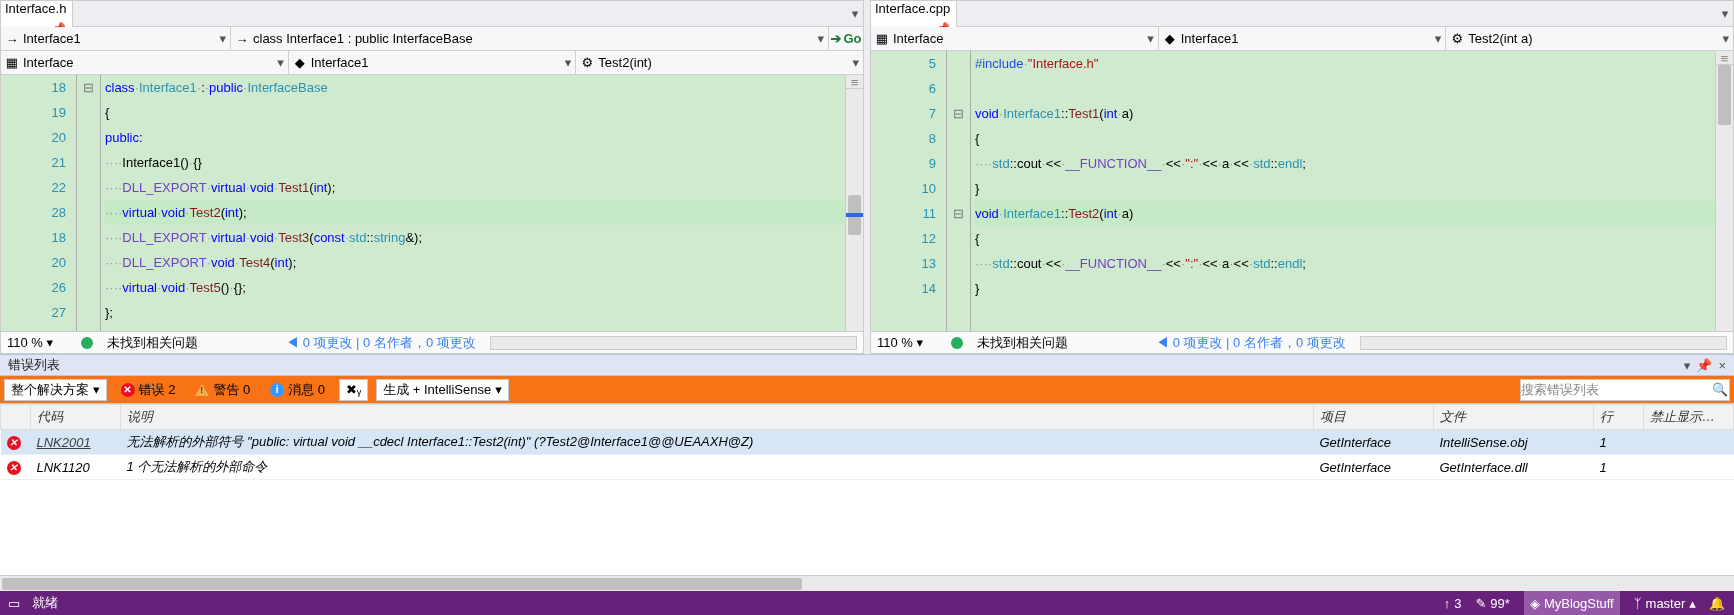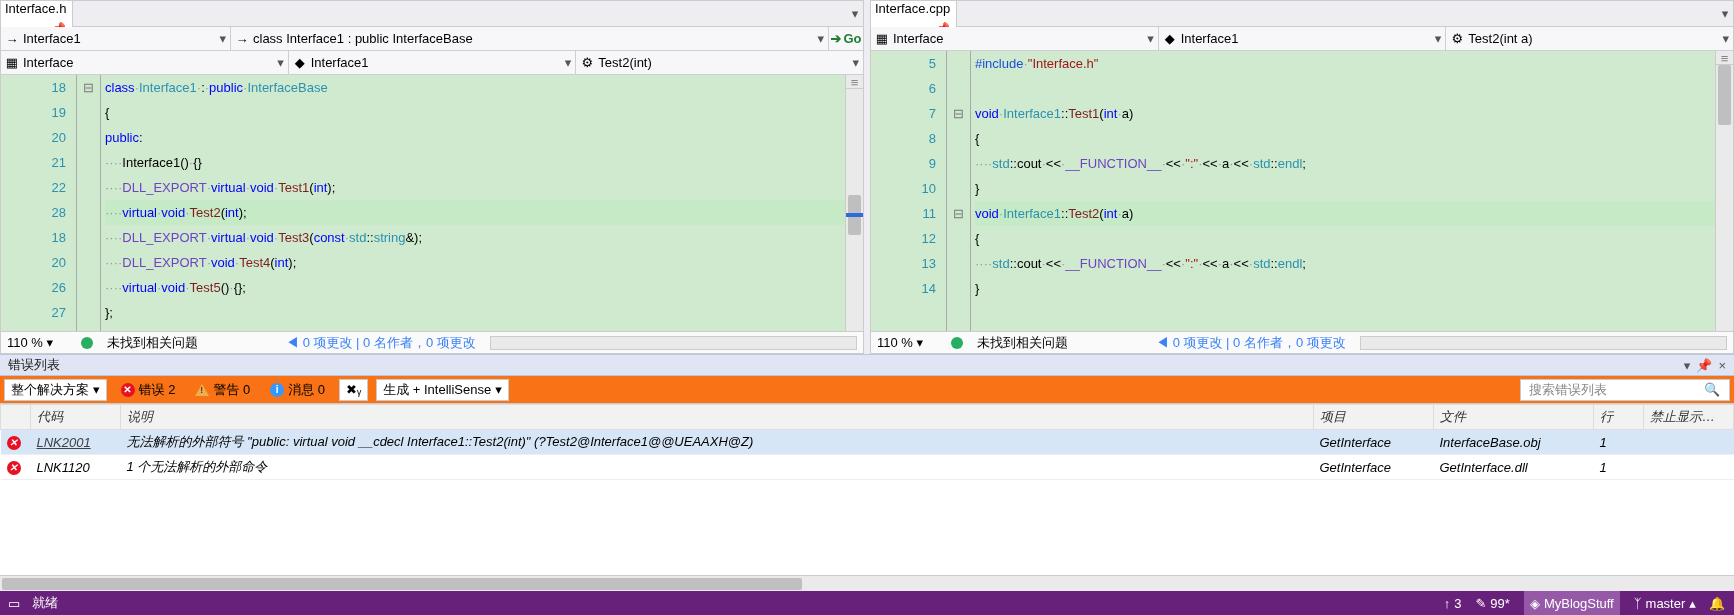--- a/index.html
+++ b/index.html
@@ -47,21 +47,21 @@
   .panel-title .ctr { margin-left:auto; display:flex; gap:6px; color:#555; }
 
   .err-toolbar { height:28px; background:#f97316; border-bottom:1px solid #ccc; display:flex; align-items:center; gap:8px; padding:0 4px; }
   .dd { display:flex; align-items:center; height:22px; padding:0 6px; border:1px solid #c9c9c9; background:#fff; gap:4px; }
   .pill { display:flex; align-items:center; gap:4px; padding:0 6px; height:22px; }
   .pill.err { color:#000; } .pill.warn{} .pill.info{}
   .icoE{ width:14px;height:14px;border-radius:50%;background:#e81123;display:inline-flex;align-items:center;justify-content:center;color:#fff;font-size:10px;font-weight:bold;}
   .icoW{ width:0;height:0;border-left:7px solid transparent;border-right:7px solid transparent;border-bottom:12px solid #f0ad4e;position:relative;}
   .icoW::after{content:"!";position:absolute;left:-2px;top:1px;font-size:9px;color:#000;}
   .icoI{ width:14px;height:14px;border-radius:50%;background:#3399ff;display:inline-flex;align-items:center;justify-content:center;color:#fff;font-size:10px;font-weight:bold;}
-  .searchbox { margin-left:auto; width:210px; height:22px; border:1px solid #c9c9c9; background:#fff; display:flex; align-items:center; padding:0 8px; color:#888; }
+  .searchbox { margin-left:auto; width:210px; height:22px; border:1px solid #c9c9c9; background:#fff; display:flex; align-items:center; padding:0 0; color:#888; }
   .searchbox .sicon{margin-left:auto;color:#555;}
 
   table.errtbl { width:100%; border-collapse:collapse; table-layout:fixed; }
   table.errtbl th { text-align:left; background:#f2f2f2; border:1px solid #ddd; padding:3px 6px; font-weight:normal; color:#333; }
   table.errtbl td { padding:3px 6px; border-bottom:1px solid #eee; white-space:nowrap; overflow:hidden; text-overflow:ellipsis; }
   table.errtbl tr.sel { background:#d6e6f7; }
   .codelink { color:#404040; text-decoration:underline; }
 
   .err-body { flex:1; background:#fff; overflow:auto;font-style:italic; }
   .err-hscroll { height:16px; background:#eaeaea; border-top:1px solid #ccc; position:relative; }
@@ -287,21 +287,21 @@
       <th>行</th>
       <th>禁止显示…</th>
     </tr>
       </thead>
     <tbody id="err-rows">
         <tr class="sel">
           <td><span class="icoE">✕</span></td>
           <td><span class="codelink">LNK2001</span></td>
           <td>无法解析的外部符号 "public: virtual void __cdecl Interface1::Test2(int)" (?Test2@Interface1@@UEAAXH@Z)</td>
           <td>GetInterface</td>
-          <td>InterfaceBase.obj</td>
+          <td>IntelliSense.obj</td>
           <td>1</td>
           <td></td>
         </tr>
         <tr class="">
           <td><span class="icoE">✕</span></td>
           <td><span>LNK1120</span></td>
           <td>1 个无法解析的外部命令</td>
           <td>GetInterface</td>
           <td>GetInterface.dll</td>
           <td>1</td>

